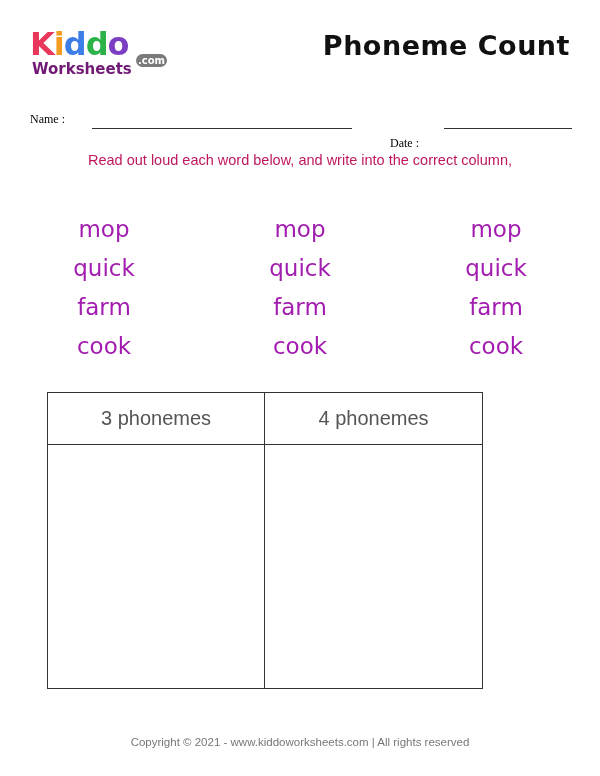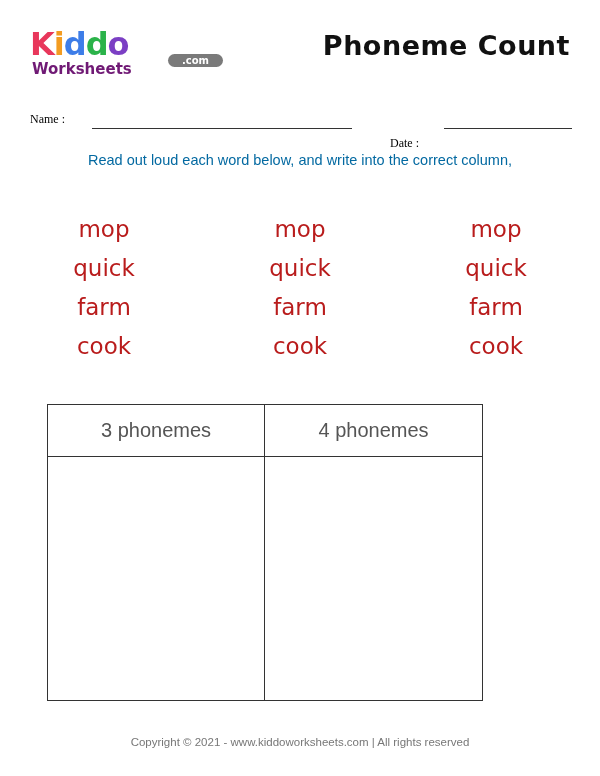--- a/index.html
+++ b/index.html
@@ -1,32 +1,32 @@
 <!DOCTYPE html>
 <html><head>
   <meta charset="utf-8">
   <style>
     html, body { margin: 0; padding: 0; }
     body { width: 600px; height: 776px; background: #ffffff; position: relative; overflow: hidden; font-family: "DejaVu Sans", sans-serif; }
     .logo { position: absolute; left: 28px; top: 26px; width: 150px; height: 60px; }
     .logo-kiddo { position: absolute; left: 2px; top: 0; font-family: "DejaVu Sans", sans-serif; font-weight: bold; font-size: 32px; letter-spacing: -1px; line-height: 36px; }
     .logo-kiddo span { display: inline-block; }
     .logo-ws { position: absolute; left: 4px; top: 34px; font-family: "DejaVu Sans", sans-serif; font-weight: bold; font-size: 15px; color: #701a75; letter-spacing: 0px; }
-    .logo-com { position: absolute; left: 108px; top: 28px; background: #7a7a7a; color: #fff; font-size: 10px; font-weight: bold; border-radius: 8px; padding: 1px 14px; margin-left: 32px; }
+    .logo-com { position: absolute; left: 108px; top: 28px; background: #7a7a7a; color: #fff; font-size: 10px; font-weight: bold; border-radius: 8px; padding: 1px 2px; }
     .title { position: absolute; right: 30px; top: 30px; font-family: "DejaVu Sans", sans-serif; font-weight: bold; font-size: 27px; color: #111; letter-spacing: 0.5px; }
     .field-row { position: absolute; top: 112px; left: 30px; right: 28px; height: 22px; font-family: Liberation Serif, serif; font-size: 12px; color: #000000; }
     .name-label { position: absolute; left: 0; top: 0; }
     .name-line { position: absolute; left: 62px; top: 16px; width: 260px; border-bottom: 1px solid #333; }
     .date-label { position: absolute; left: 360px; top: 0; margin-top: 24px; }
     .date-line { position: absolute; left: 414px; top: 16px; width: 128px; border-bottom: 1px solid #333; }
-    .instructions { position: absolute; top: 150px; left: 20px; right: 20px; text-align: center; font-family: "Liberation Sans", sans-serif; font-size: 14.5px; line-height: 21px; color: #0369a1; }
+    .instructions { position: absolute; top: 150px; left: 20px; right: 20px; text-align: center; font-family: "Liberation Sans", sans-serif; font-size: 14.5px; line-height: 21px; color: #be185d; }
     .words { position: absolute; top: 210px; left: 0; width: 600px; }
     .word-col { position: absolute; top: 0; width: 160px; text-align: center; }
-    .word { font-family: "DejaVu Sans", sans-serif; font-size: 23px; color: #b91c1c; height: 39px; line-height: 39px; }
-    .sort-table { position: absolute; left: 47px; top: 404px; width: 436px; height: 297px; border: 1px solid #333; box-sizing: border-box; }
+    .word { font-family: "DejaVu Sans", sans-serif; font-size: 23px; color: #a21caf; height: 39px; line-height: 39px; }
+    .sort-table { position: absolute; left: 47px; top: 392px; width: 436px; height: 297px; border: 1px solid #333; box-sizing: border-box; }
     .col { position: absolute; top: 0; bottom: 0; width: 50%; box-sizing: border-box; }
     .col.left { left: 0; border-right: 1px solid #333; }
     .col.right { right: 0; }
     .col-head { height: 51px; border-bottom: 1px solid #333; text-align: center; line-height: 51px; font-family: "Liberation Sans", sans-serif; font-size: 20px; color: #555; }
     .col-body { position: absolute; top: 52px; left: 0; right: 0; bottom: 0; }
     .footer { position: absolute; top: 733px; left: 0; width: 600px; text-align: center; font-family: "Liberation Sans", sans-serif; font-size: 11.5px; line-height: 18px; color: #777; }
   </style>
 </head>
 <body>
 

